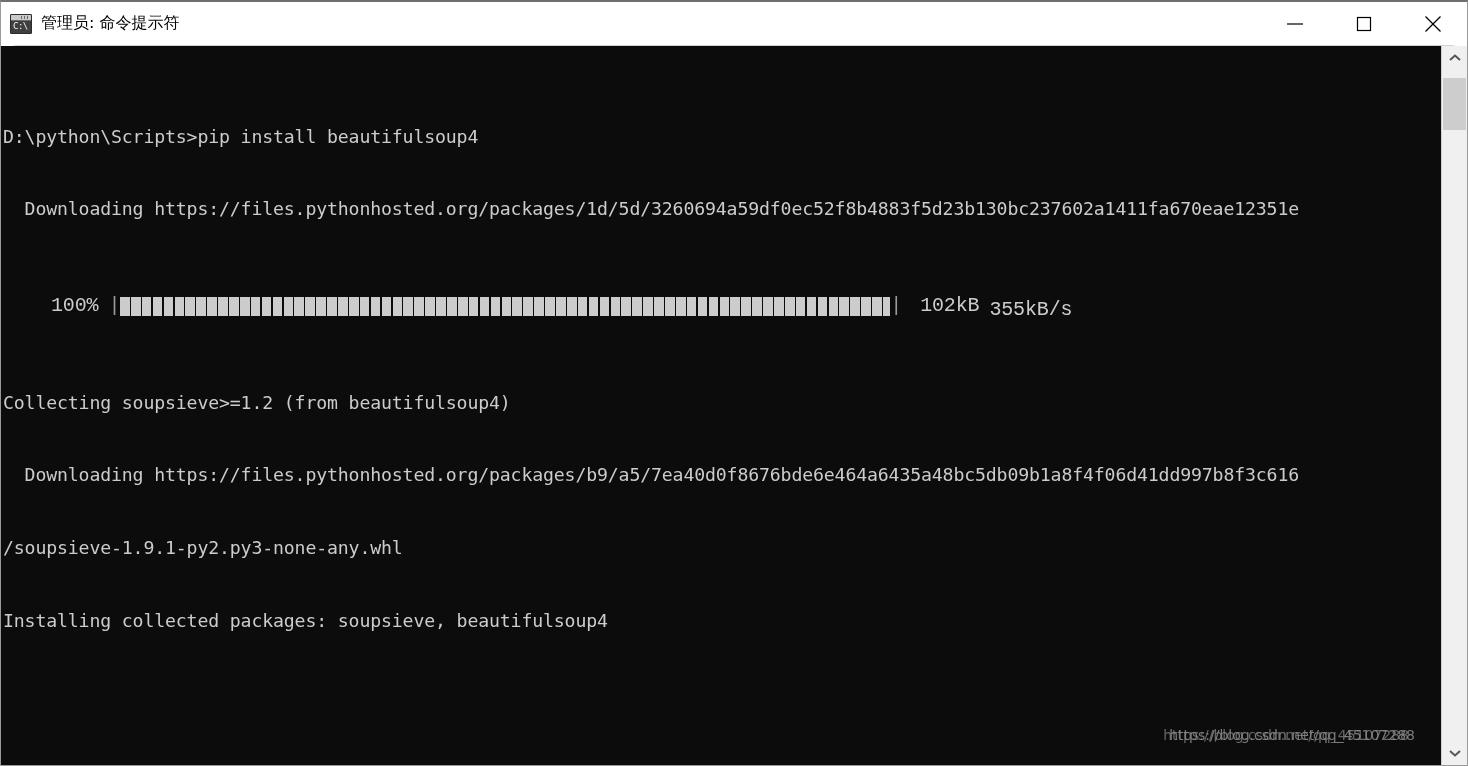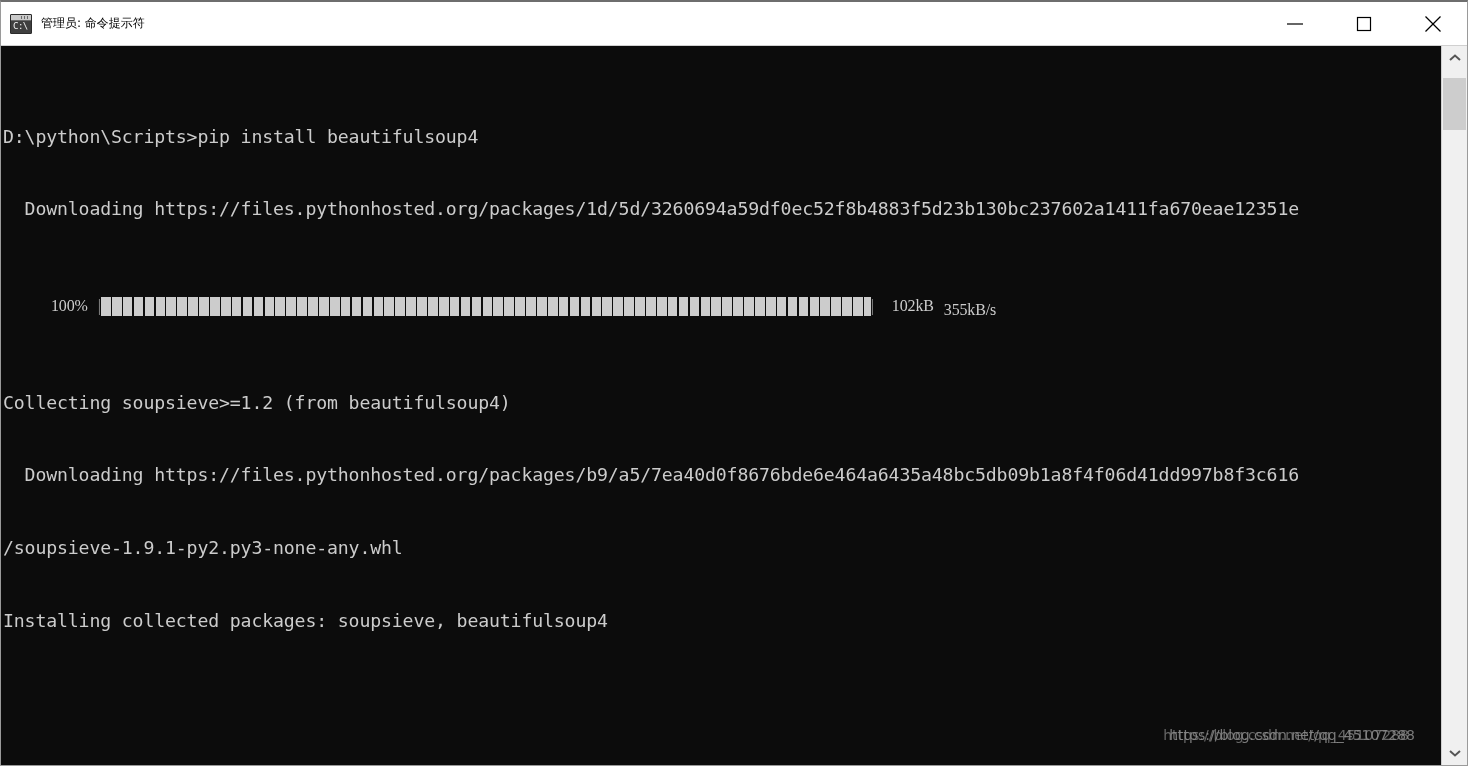--- a/index.html
+++ b/index.html
@@ -75,21 +75,21 @@
     top: 6px;
     left: 2px;
     color: #f2f2f2;
     font-family: "DejaVu Sans Mono", monospace;
     font-size: 9px;
     line-height: 10px;
     letter-spacing: -0.5px;
     white-space: nowrap;
   }
   .title-text {
-    font-size: 12px;
+    font-size: 16px;
     color: #000000;
     font-family: "DejaVu Sans", "Liberation Sans", sans-serif;
     white-space: nowrap;
     overflow: hidden;
   }
 
   .winbtns {
     display: flex;
     height: 43px;
     align-items: stretch;
@@ -104,20 +104,21 @@
   .winbtn svg { display: block; }
 
   
   .body-area {
     flex: 1;
     display: flex;
     min-height: 0;
     background: #c4b5fd;
     border-top: 1px solid #d0d0d0;
     position: relative;
+    border-radius: 17px;
   }
   .console {
     flex: 1;
     position: relative;
     background: #0c0c0c;
     overflow: hidden;
     padding: 6px 0 0 2px;
     box-sizing: border-box;
   }
   .lines {
@@ -128,22 +129,22 @@
     white-space: pre;
     color: #cccccc;
   }
   .line { height: 24.2px; }
 
   
   .progline {
     height: 24.2px;
     display: flex;
     align-items: center;
-    font-family: Liberation Serif, serif;
-    font-size: 16px;
+    font-family: Liberation Mono, monospace;
+    font-size: 20px;
     color: #cccccc;
     white-space: pre;
     letter-spacing: -0.15px;
     text-align: center;
   }
   .pct { display: inline-block; }
   .pipe { color: #9a9a9a; }
   .blocks {
     display: inline-block;
     height: 19px;

